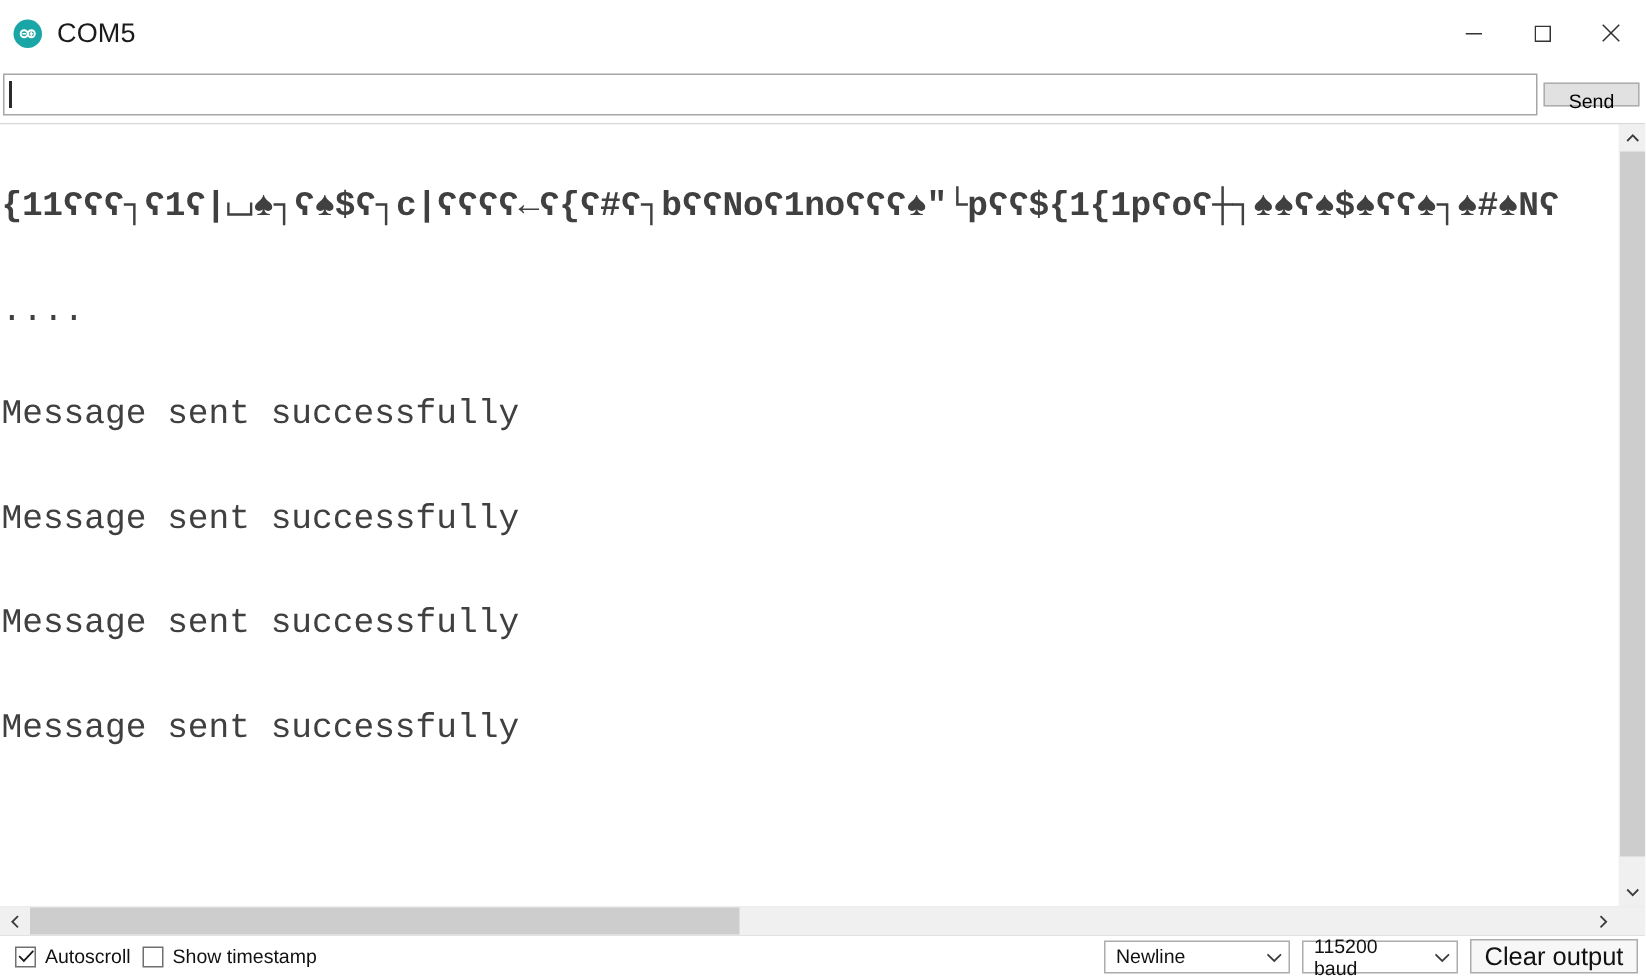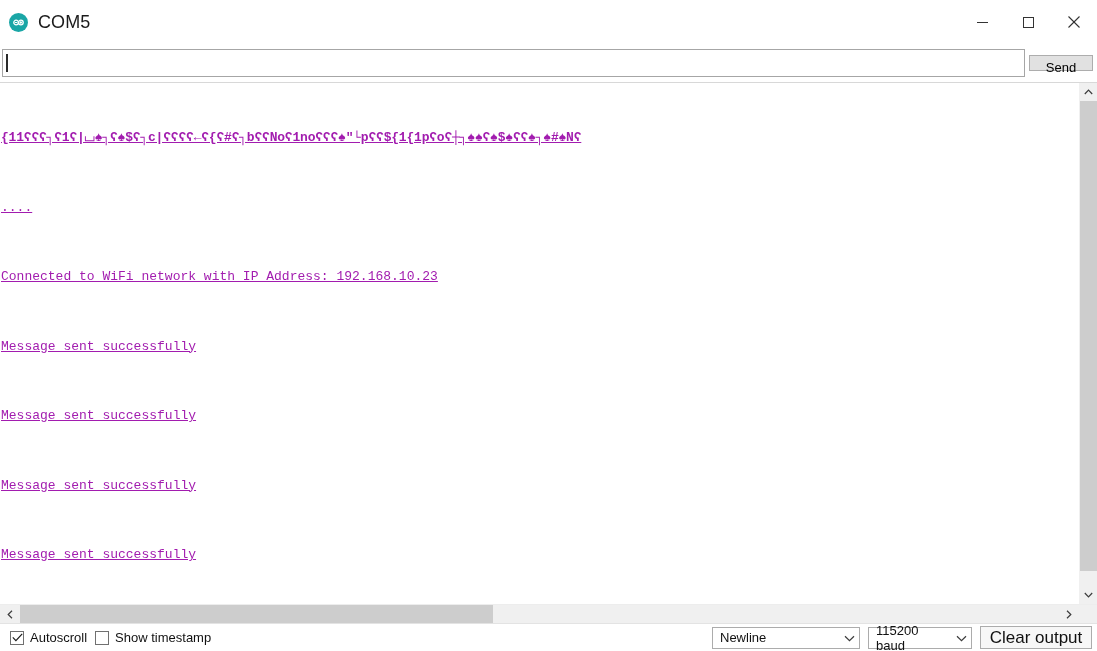--- a/index.html
+++ b/index.html
@@ -153,26 +153,25 @@
     padding: 0;
     position: relative;
     min-width: 0;
   }
   .console-inner {
     padding: 2px 0 0 1px;
     white-space: pre;
   }
   .line {
     font-family: "Liberation Mono", "DejaVu Sans Mono", monospace;
-    font-size: 13px;
+    font-size: 23px;
     line-height: 33.5px;
-    color: #a21caf;
+    color: #404040;
     white-space: pre;
     letter-spacing: 0px;
-    text-decoration: underline;
   }
   .line.garbled {
     font-weight: 700;
     letter-spacing: -0.2px;
   }
 
   
   .vscroll {
     width: 18px;
     min-width: 18px;
@@ -287,21 +286,21 @@
     display: flex;
     align-items: center;
     justify-content: space-between;
     padding: 0 4px 0 7px;
     box-sizing: border-box;
     font-size: 13px;
     color: #111;
     cursor: default;
     gap: 6px;
   }
-  .combo-newline { width: 148px; }
+  .combo-newline { width: 124px; }
   .combo-baud { width: 104px; justify-content: center; }
   .combo-text { font-family: "Liberation Sans", sans-serif; }
   .clear-btn {
     width: 112px;
     height: 23px;
     border: 1px solid #acacac;
     background: #f7f7f7;
     font-size: 17px;
     font-family: "Liberation Sans", sans-serif;
     color: #111;
@@ -360,21 +359,20 @@
   </div>
 
   <div class="hr-sep"></div>
 
   <div class="output-region">
     <div class="output-main">
       <div class="console">
         <div class="console-inner">
           <div class="line garbled">{11ʕʕʕ┐ʕ1ʕ|⌴♠┐ʕ♠$ʕ┐c|ʕʕʕʕ←ʕ{ʕ#ʕ┐bʕʕNoʕ1noʕʕʕ♠"└pʕʕ${1{1pʕoʕ┼┐♠♠ʕ♠$♠ʕʕ♠┐♠#♠Nʕ</div>
           <div class="line">....</div>
-          <div class="line">Connected to WiFi network with IP Address: 192.168.10.23</div>
           <div class="line">Message sent successfully</div>
           <div class="line">Message sent successfully</div>
           <div class="line">Message sent successfully</div>
           <div class="line">Message sent successfully</div>
         </div>
       </div>
 
       <div class="vscroll">
         <div class="sb-arrow">
           <svg width="9" height="6" viewBox="0 0 9 6">

